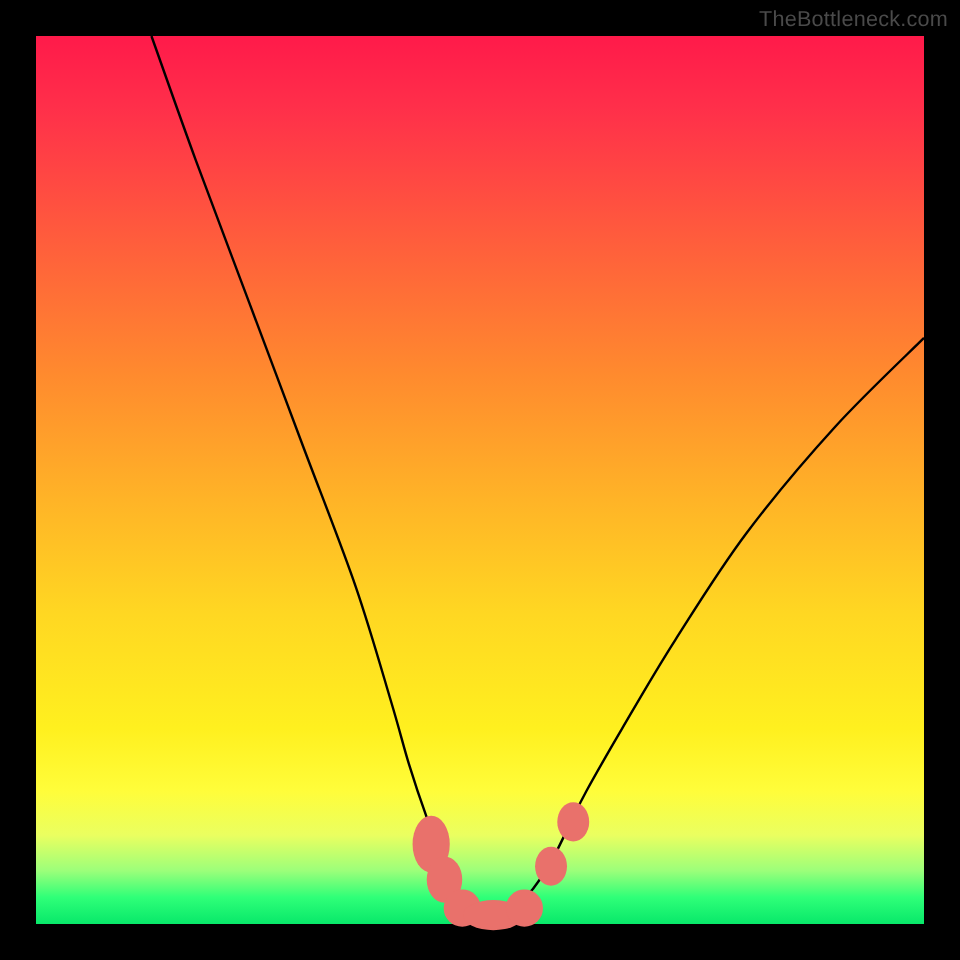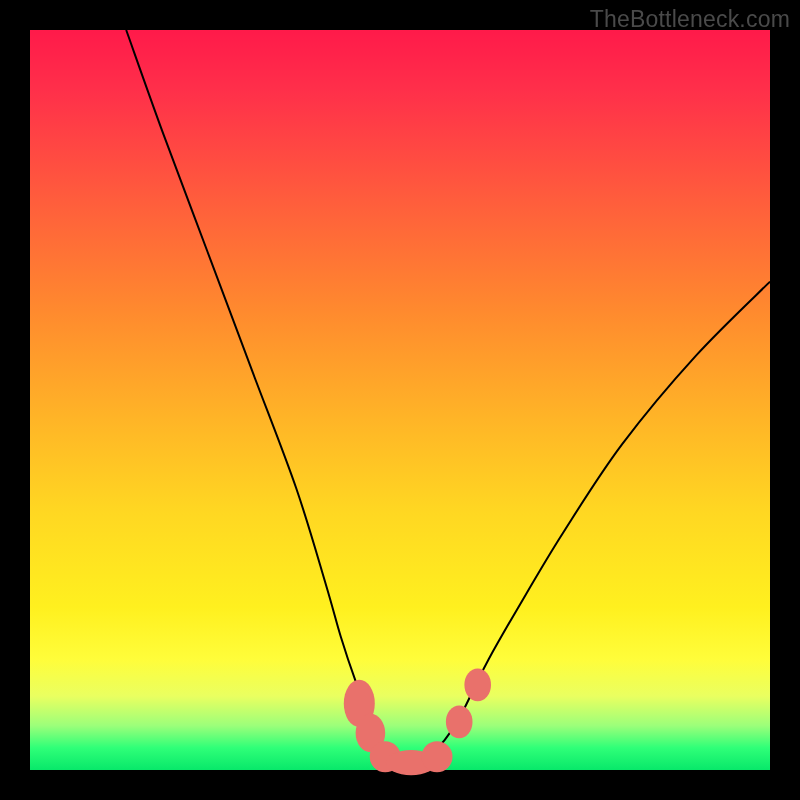--- a/index.html
+++ b/index.html
@@ -36,21 +36,21 @@
       #9cff7a 94%,
       #2fff78 97%,
       #08e86a 100%
     );
   }
   .watermark {
     position: absolute;
     top: 6px;
     right: 10px;
     color: #4a4a4a;
-    font-size: 23px;
+    font-size: 18px;
     letter-spacing: 0.2px;
     font-weight: 400;
     z-index: 5;
     user-select: none;
   }
   svg.curve {
     position: absolute;
     left: 0;
     top: 0;
     width: 740px;

